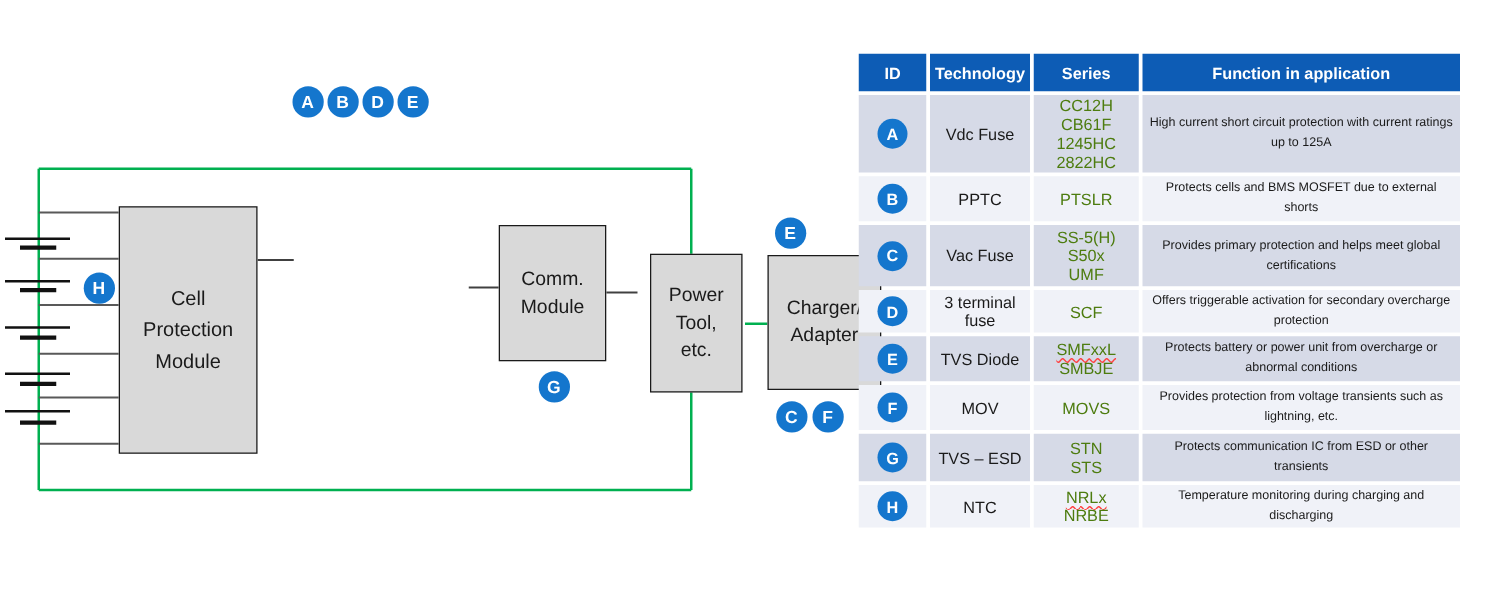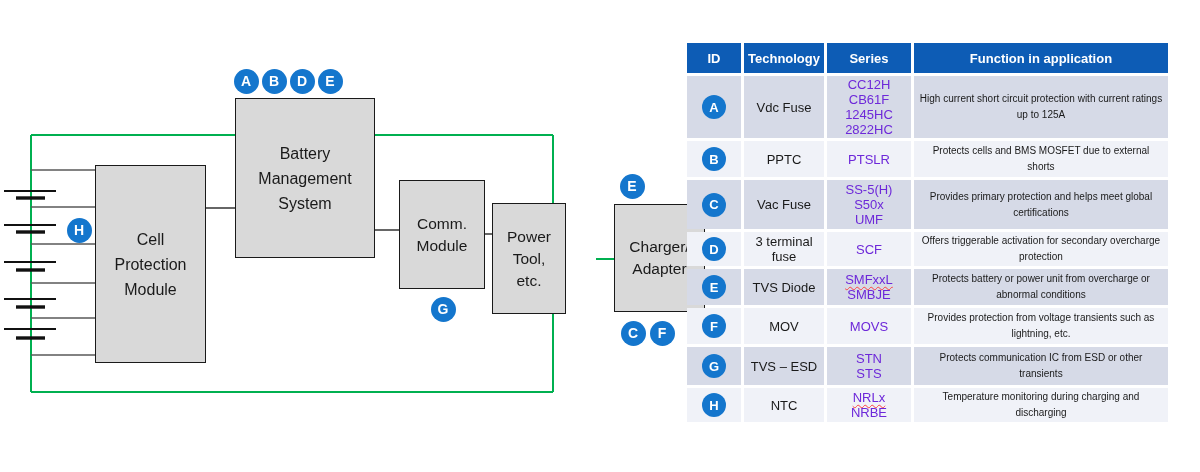--- a/index.html
+++ b/index.html
@@ -35,21 +35,21 @@
   table.spec th{
     background:#0d5cb5;color:#fff;font-size:13px;font-weight:bold;height:30px;
   }
   .col-id{width:54px;}
   .col-tech{width:63px;}
   .col-series{width:84px;}
   .col-func{width:254px;}
   tr.dark td{background:#d6dae7;}
   tr.light td{background:#f0f2f8;}
   td.tech-cell{font-size:13px;color:#1a1a1a;}
-  td.series-cell{font-size:13px;color:#6d28d9;line-height:15px;}
+  td.series-cell{font-size:13px;color:#4d7c0f;line-height:15px;}
   td.func-cell{font-size:10px;line-height:16px;color:#1a1a1a;}
   .series-line{display:block;}
   .wavy{
     text-decoration:underline;text-decoration-style:wavy;
     text-decoration-color:#ff4040;text-decoration-thickness:1px;
     text-underline-offset:2px;
   }
   td .badge{position:static;margin:0 auto;width:24px;height:24px;font-size:13px;}
 </style>
 </head>
@@ -88,26 +88,23 @@
       <line class="batt-long" x1="4" y1="299" x2="56" y2="299"></line>
       <line class="batt-short" x1="16" y1="307" x2="45" y2="307"></line>
       <line class="batt-long" x1="4" y1="329" x2="56" y2="329"></line>
       <line class="batt-short" x1="16" y1="338" x2="45" y2="338"></line>
     </g>
   </svg>
 
   <div class="box big" style="left:95px;top:165px;width:111px;height:198px;">Cell
 Protection
 Module</div>
-  <div class="box big" style="left:235px;top:98px;width:140px;height:160px;">Battery
-Management
-System</div>
   <div class="box small" style="left:399px;top:180px;width:86px;height:109px;">Comm.
 Module</div>
-  <div class="box small" style="left:492px;top:203px;width:74px;height:111px;">Power
+  <div class="box small" style="left:520px;top:203px;width:74px;height:111px;">Power
 Tool,
 etc.</div>
   <div class="box small" style="left:614px;top:204px;width:91px;height:108px;">Charger/
 Adapter</div>
 
   <div class="badge" style="left:233.5px;top:68.5px;">A</div>
   <div class="badge" style="left:261.5px;top:68.5px;">B</div>
   <div class="badge" style="left:289.5px;top:68.5px;">D</div>
   <div class="badge" style="left:317.5px;top:68.5px;">E</div>
   <div class="badge" style="left:66.5px;top:217.5px;">H</div>

